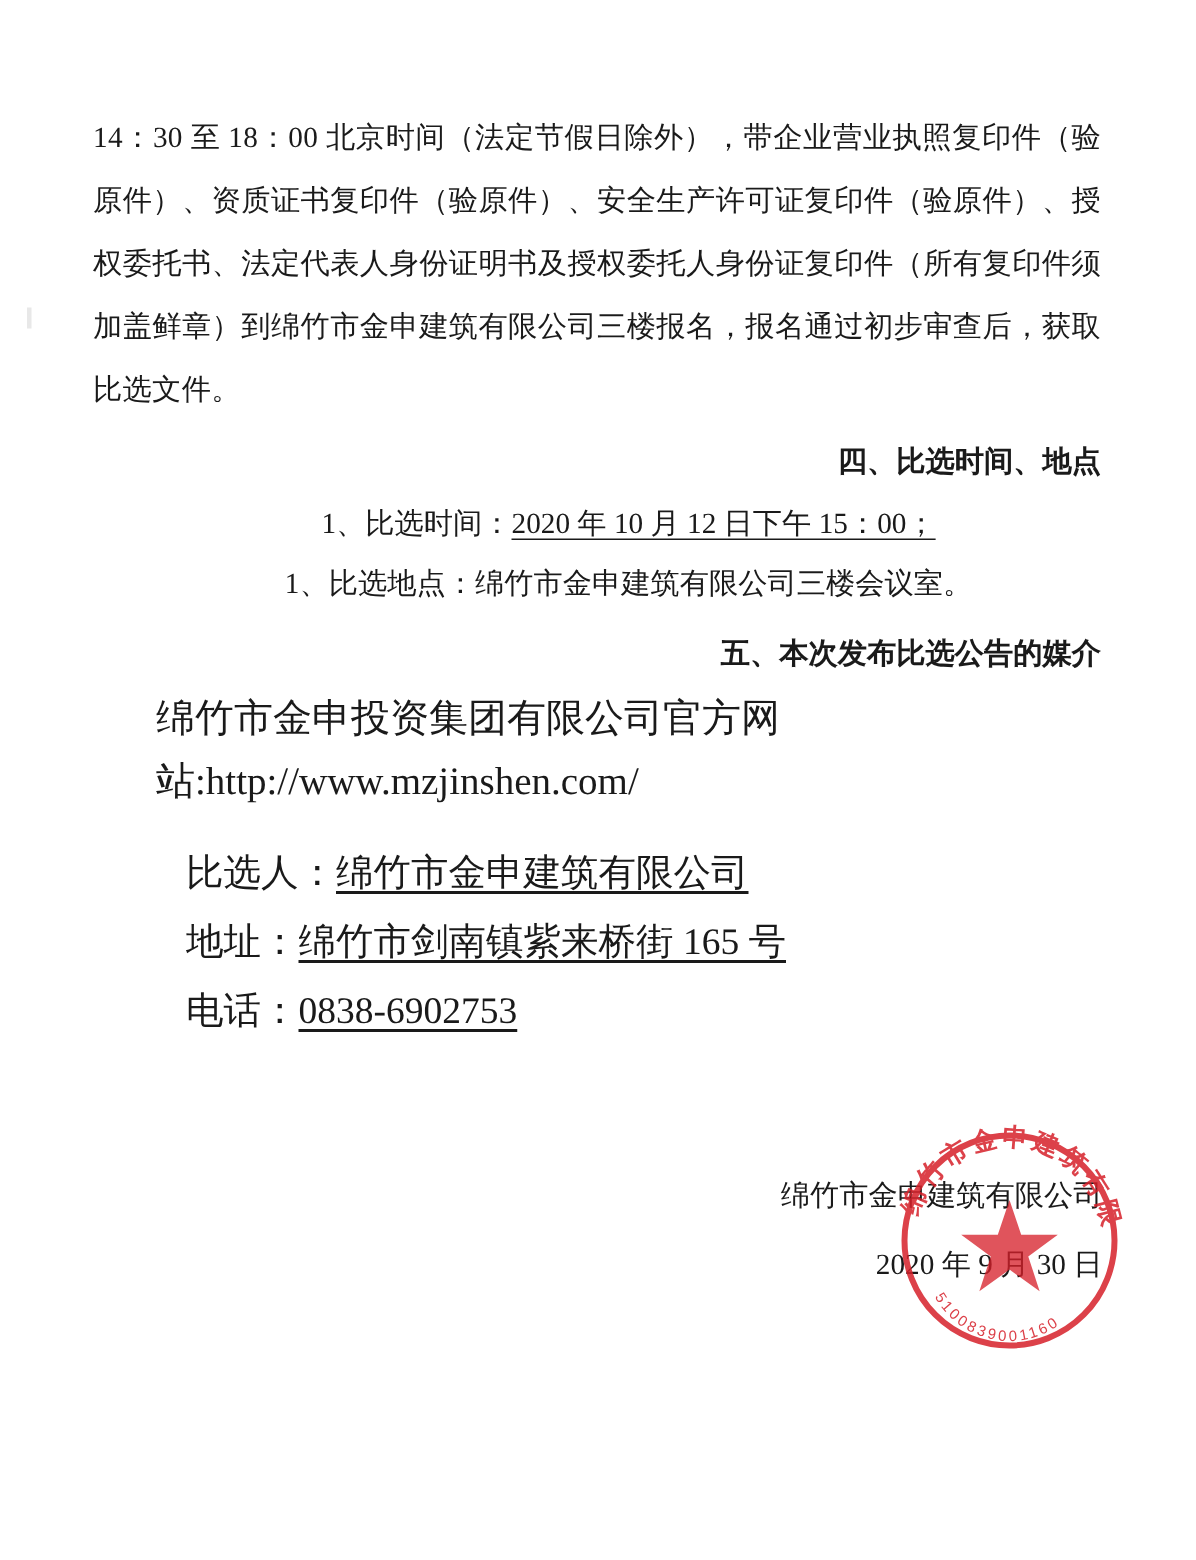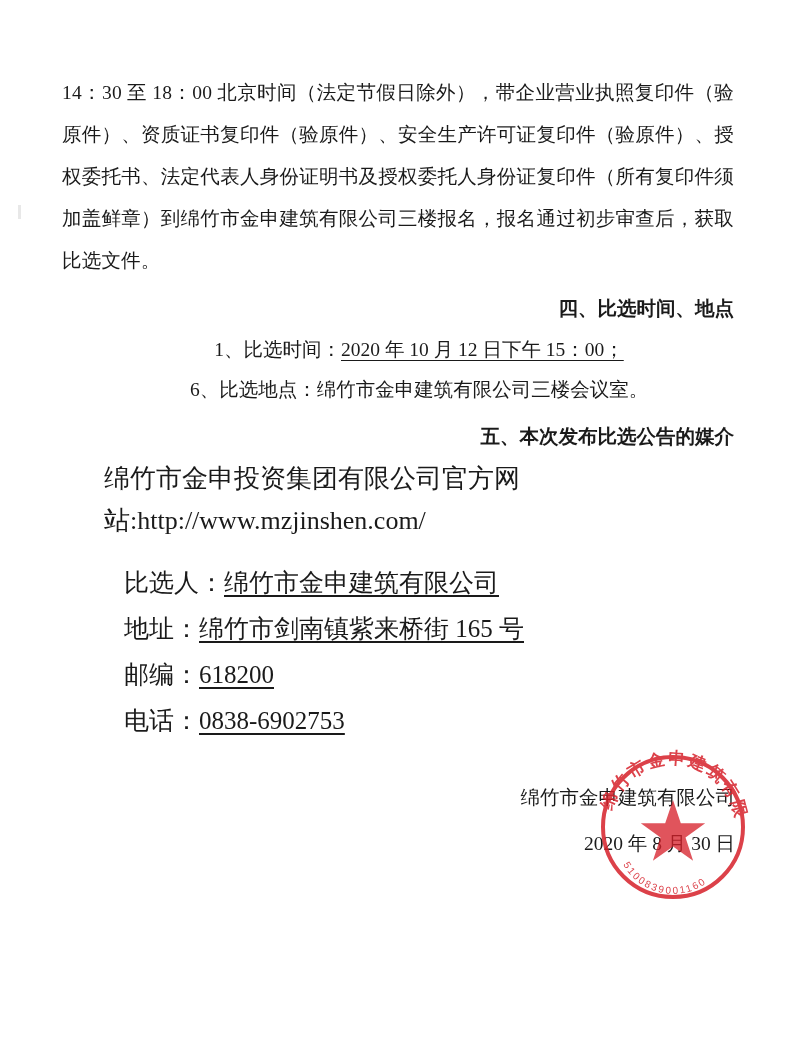--- a/index.html
+++ b/index.html
@@ -112,55 +112,52 @@
     <p class="para para-indent">14：30 至 18：00 北京时间（法定节假日除外），带企业营业执照复印件（验原件）、资质证书复印件（验原件）、安全生产许可证复印件（验原件）、授权委托书、法定代表人身份证明书及授权委托人身份证复印件（所有复印件须加盖鲜章）到绵竹市金申建筑有限公司三楼报名，报名通过初步审查后，获取比选文件。</p>
 
     <div class="spacer-sm"></div>
 
     <p class="heading">四、比选时间、地点</p>
 
     <p class="item">
       <span>1、比选时间：</span><span class="u">2020 年 10 月 12 日下午 15：00；</span>
     </p>
 
-    <p class="item">6、比选地点：绵竹市金申建筑有限公司三楼会议室。</p>
+    <p class="item">1、比选地点：绵竹市金申建筑有限公司三楼会议室。</p>
 
     <div class="spacer-sm"></div>
 
     <p class="heading">五、本次发布比选公告的媒介</p>
 
     <p class="plain">绵竹市金申投资集团有限公司官方网站:http://www.mzjinshen.com/</p>
 
     <div class="spacer-sm"></div>
 
 
     <div class="spacer-md"></div>
 
     <p class="contact-line">
       <span>比选人：</span><span class="u">绵竹市金申建筑有限公司</span>
     </p>
 
     <p class="contact-line">
       <span>地址：</span><span class="u">绵竹市剑南镇紫来桥街 165 号</span>
     </p>
 
-    <p class="contact-line">
-      <span>邮编：</span><span class="u">618200</span>
-    </p>
 
 
     <p class="contact-line">
       <span>电话：</span><span class="u">0838-6902753</span>
     </p>
 
   </div>
 
   <div class="sign-block">
     <p class="sign-line">绵竹市金申建筑有限公司</p>
-    <p class="sign-line">2020 年 8 月 30 日</p>
+    <p class="sign-line">2020 年 9 月 30 日</p>
   </div>
 
   <div class="stamp">
     <svg width="170" height="170" viewBox="0 0 170 170" xmlns="http://www.w3.org/2000/svg">
       <defs>
         <path id="arcTop" d="M 85,85 m -63,0 a 63,63 0 1 1 126,0" fill="none"></path>
         <path id="arcBottom" d="M 28,95 a 57,57 0 0 0 114,0" fill="none"></path>
       </defs>
       <g opacity="0.85">
         <circle cx="85" cy="85" r="70" fill="none" stroke="#d6202a" stroke-width="4"></circle>

